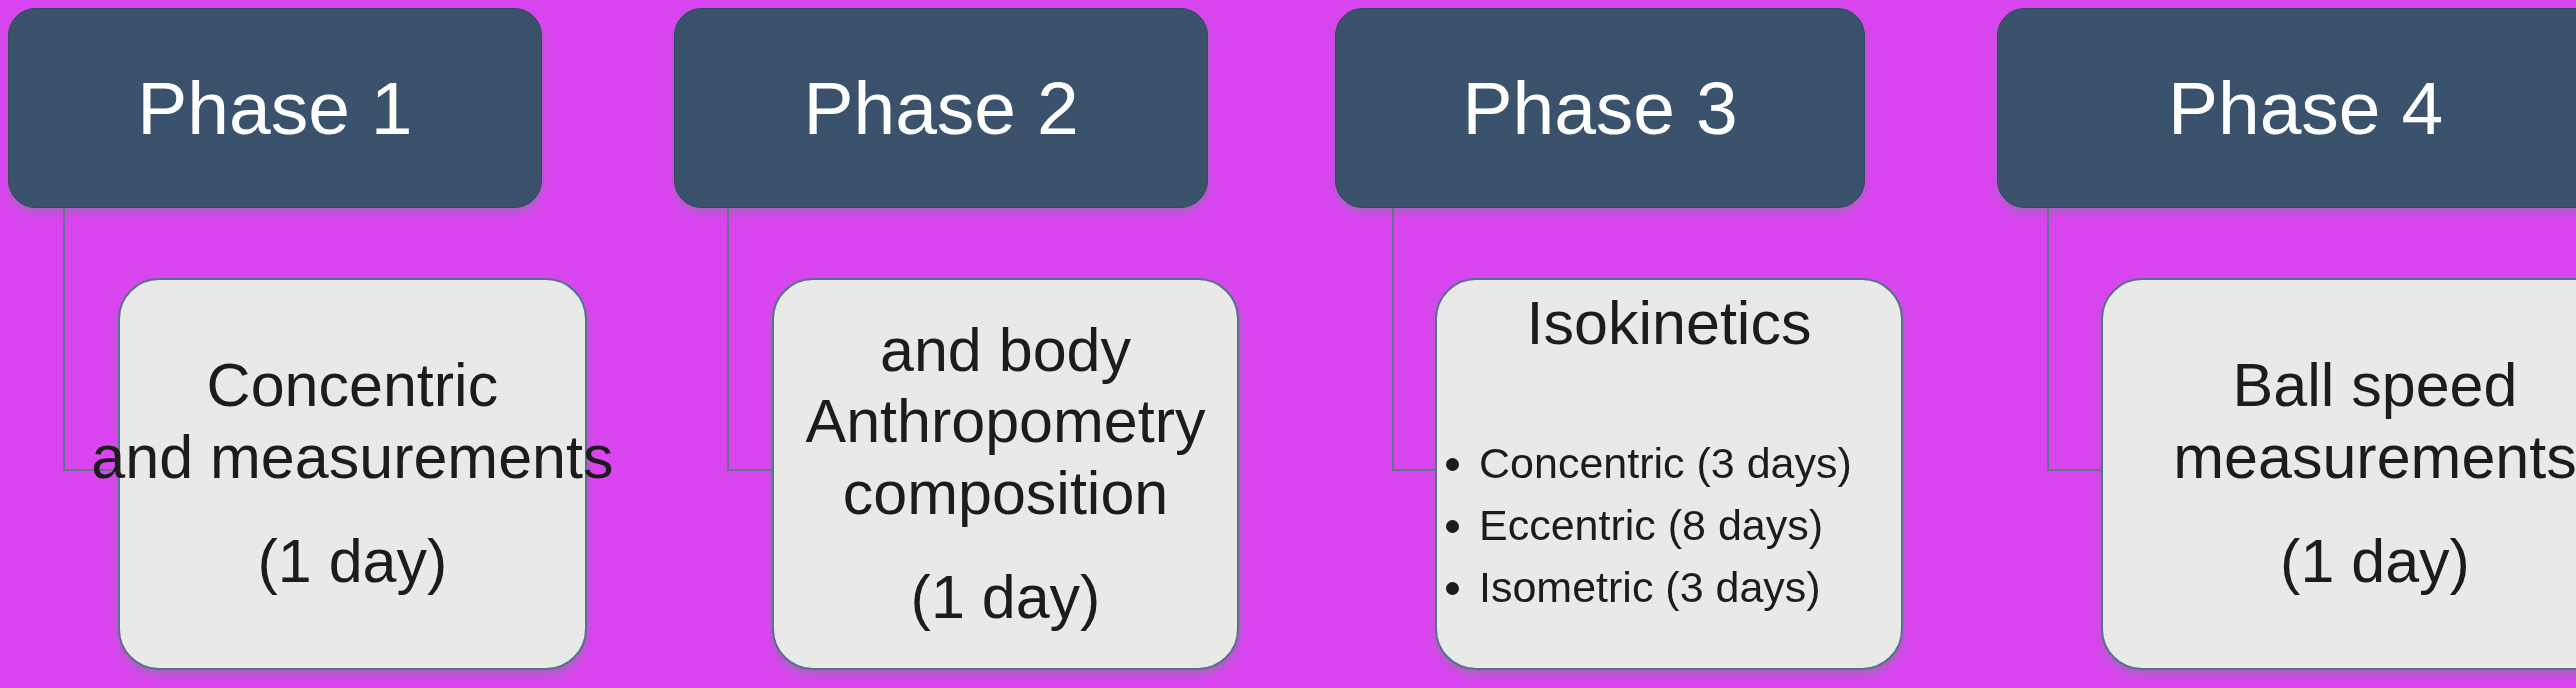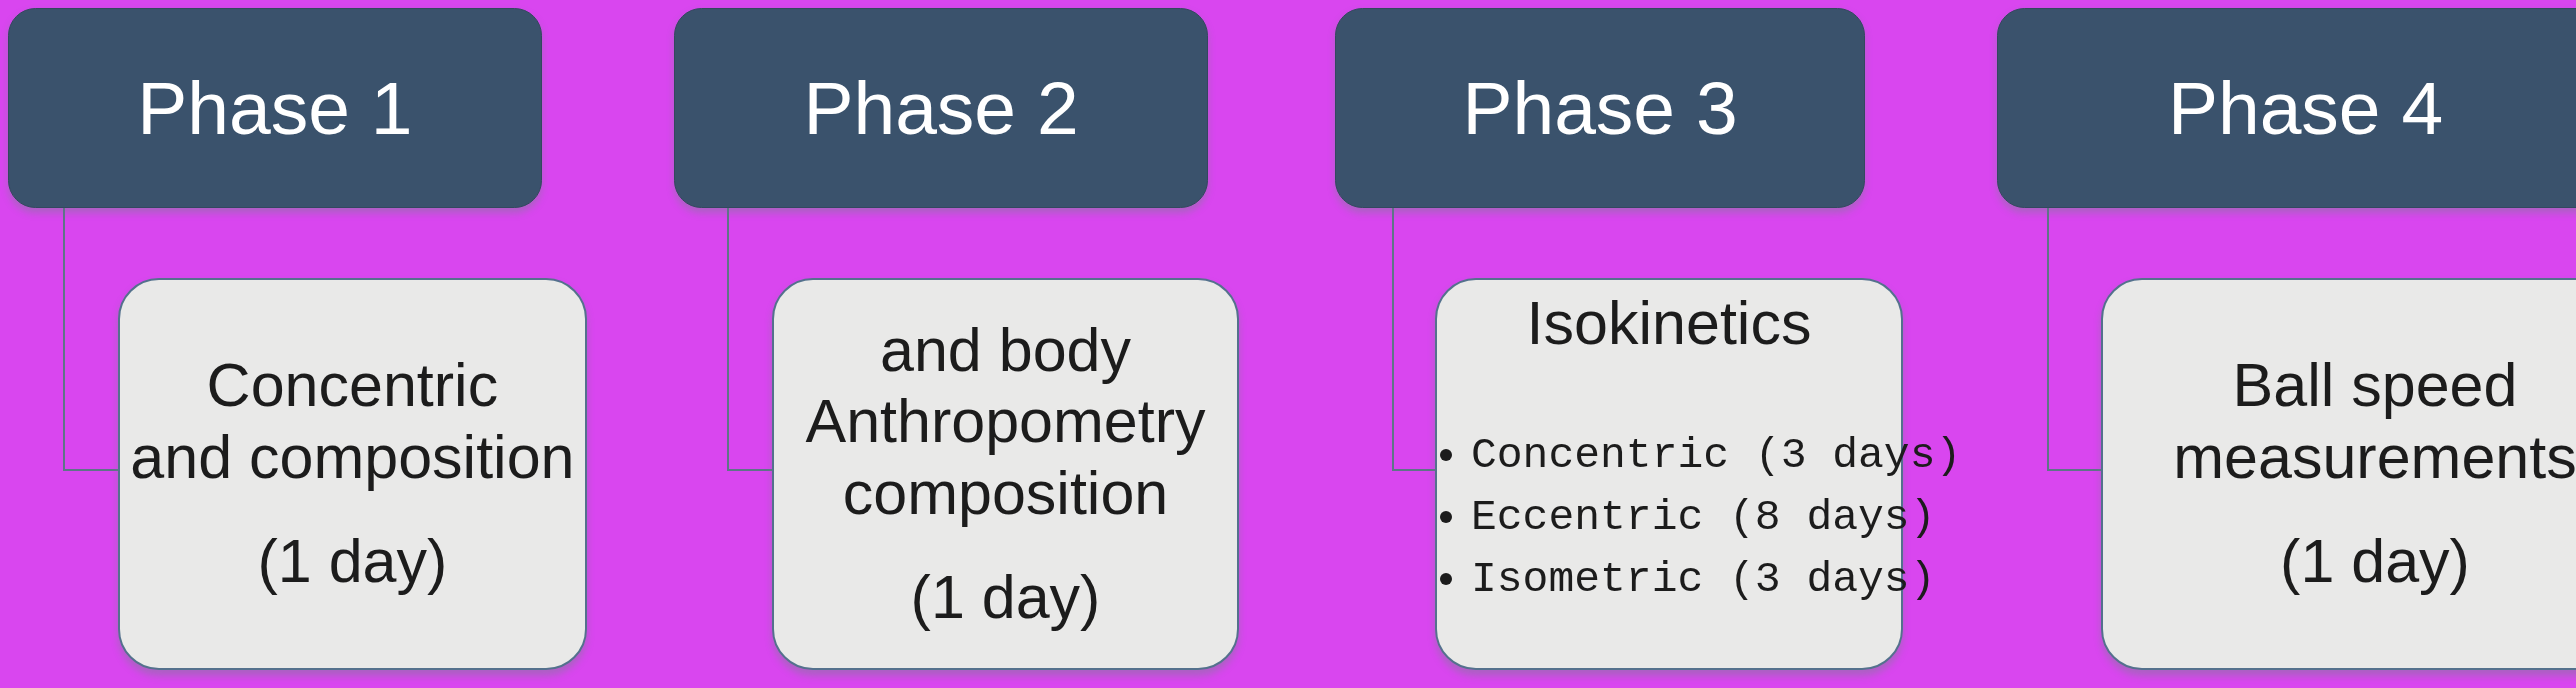--- a/index.html
+++ b/index.html
@@ -80,47 +80,46 @@
   .col-1 .phase-card { left: 110px; width: 469px; }
   .col-2 .phase-card { left: 98px; width: 467px; }
   .col-3 .phase-card { left: 100px; width: 468px; justify-content: flex-start; padding-top: 7.9px; gap: 44px; }
   .col-4 .phase-card { left: 104px; width: 548px; }
 
   .card-line { white-space: nowrap; }
   .card-duration { margin-top: 33px; white-space: nowrap; }
 
   .card-title { margin-bottom: 23.6px; white-space: nowrap; }
   .bullet-list {
-    margin: 0;
+    margin: 8px;
     padding: 0 0 0 34px;
     align-self: stretch;
     text-align: left;
     font-size: 43px;
     line-height: 1.33;
     list-style: disc outside;
-    font-family: Liberation Mono, monospace;
   }
   .bullet-list li {
     white-space: nowrap;
     margin-bottom: 4.9px;
   }
 </style>
 </head>
 <body>
 
 <div class="canvas">
 
   <div class="phase-col col-1">
     <div class="phase-header">
       <span>Phase 1</span>
     </div>
     <div class="connector"></div>
     <div class="phase-card">
       <div class="card-line">Concentric</div>
-      <div class="card-line">and composition</div>
+      <div class="card-line">and measurements</div>
       <div class="card-duration">(1 day)</div>
     </div>
   </div>
 
   <div class="phase-col col-2">
     <div class="phase-header">
       <span>Phase 2</span>
     </div>
     <div class="connector"></div>
     <div class="phase-card">

